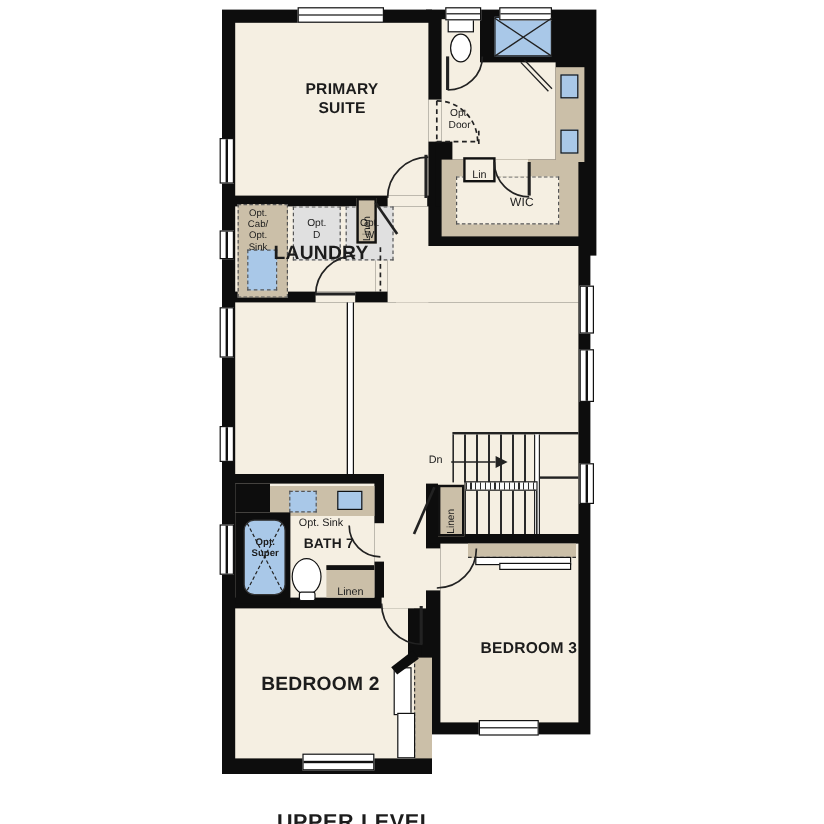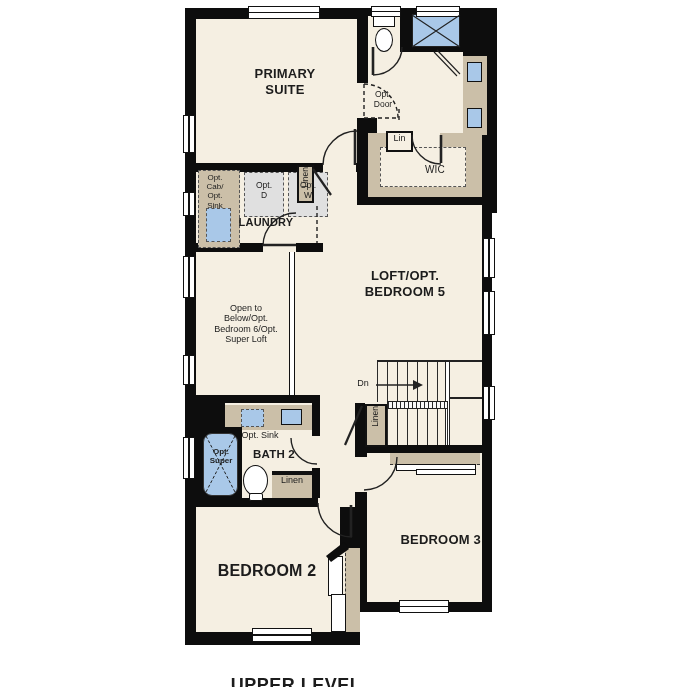--- a/index.html
+++ b/index.html
@@ -10,21 +10,21 @@
   .fl{background:var(--floor,#f5efe2);}
   .tan{background:var(--cabinet,#cbbfa8);}
   .blue{background:var(--fixture,#a9c8e8);}
   .dash{border:1.5px dashed #555;}
   .solidb{border:1.5px solid #111;}
   .win{position:absolute;background:#fff;border:1.5px solid #111;box-sizing:border-box;}
   .winh::after{content:"";position:absolute;left:0;right:0;top:42%;height:1.5px;background:#111;}
   .winv::after{content:"";position:absolute;top:0;bottom:0;left:42%;width:1.5px;background:#111;}
   .lbl{position:absolute;font-weight:bold;text-align:center;line-height:1.2;letter-spacing:.2px;color:var(--ink,#1c1c1c);}
   .sm{position:absolute;text-align:center;line-height:1.15;color:var(--ink,#1c1c1c);}
-  .ctr{display:flex;align-items:flex-start;justify-content:center;}
+  .ctr{display:flex;align-items:flex-end;justify-content:center;}
   .vert{writing-mode:vertical-rl;transform:rotate(180deg);}
   .treads{background:repeating-linear-gradient(to right,#2a2a2a 0,#2a2a2a 1.3px,transparent 1.3px,transparent 10px);}
   .railbar{background:repeating-linear-gradient(to right,#2a2a2a 0,#2a2a2a 1px,#fafafa 1px,#fafafa 4px);border:1.2px solid #222;}
   svg.overlay{position:absolute;left:0;top:0;pointer-events:none;}
   .txt-layer{position:absolute;left:0;top:0;width:100%;height:100%;pointer-events:none;}
 </style>
 </head>
 <body>
 
 <div id="stage">
@@ -152,25 +152,23 @@
     <polygon fill="#0d0d0d" points="326,556 344,542 349,549 331,562"></polygon>
   </svg>
 
   <div class="txt-layer">
     <div class="lbl" style="left:240px;top:66px;width:90px;font-size:13px;">PRIMARY SUITE</div>
     <div class="lbl" style="left:405px;top:164px;width:60px;font-size:10px;font-weight:normal;">WIC</div>
     <div class="sm" style="left:369px;top:90px;width:28px;font-size:8.5px;">Opt. Door</div>
     <div class="sm" style="left:200px;top:173px;width:30px;font-size:8px;">Opt. Cab/ Opt. Sink</div>
     <div class="sm" style="left:252px;top:181px;width:24px;font-size:8.5px;">Opt. D</div>
     <div class="sm" style="left:296px;top:181px;width:24px;font-size:8.5px;">Opt. W</div>
-    <div class="lbl" style="left:228px;top:216px;width:76px;font-size:11px;">LAUNDRY</div>
-    <div class="sm" style="left:209px;top:303px;width:74px;font-size:9px;">Open to Below/Opt. Bedroom 6/Opt. Super Loft</div>
-    <div class="lbl" style="left:356px;top:268px;width:98px;font-size:13px;">LOFT/OPT. BEDROOM 5</div>
+    <div class="lbl" style="left:228px;top:202px;width:76px;font-size:16px;">LAUNDRY</div>
     <div class="sm" style="left:354px;top:378px;width:18px;font-size:9px;">Dn</div>
-    <div class="sm" style="left:234px;top:430px;width:52px;font-size:9px;">Opt. Sink</div>
+    <div class="sm" style="left:234px;top:430px;width:52px;font-size:9px;text-align:right;">Opt. Sink</div>
     <div class="sm" style="left:206px;top:447px;width:30px;font-size:8px;font-weight:bold;">Opt. Super</div>
-    <div class="lbl" style="left:245px;top:448px;width:58px;font-size:11.5px;">BATH 2</div>
+    <div class="lbl" style="left:245px;top:448px;width:58px;font-size:11.5px;">BATH 7</div>
     <div class="lbl" style="left:213px;top:561px;width:108px;font-size:16px;">BEDROOM 2</div>
     <div class="lbl" style="left:371px;top:532px;width:110px;font-size:13px;text-align:right;">BEDROOM 3</div>
     <div class="lbl" style="left:196px;top:651px;width:200px;font-size:18px;text-align:center;letter-spacing:.5px;margin-top:24px;">UPPER LEVEL</div>
   </div>
 
 </div>
 
 </body></html>

